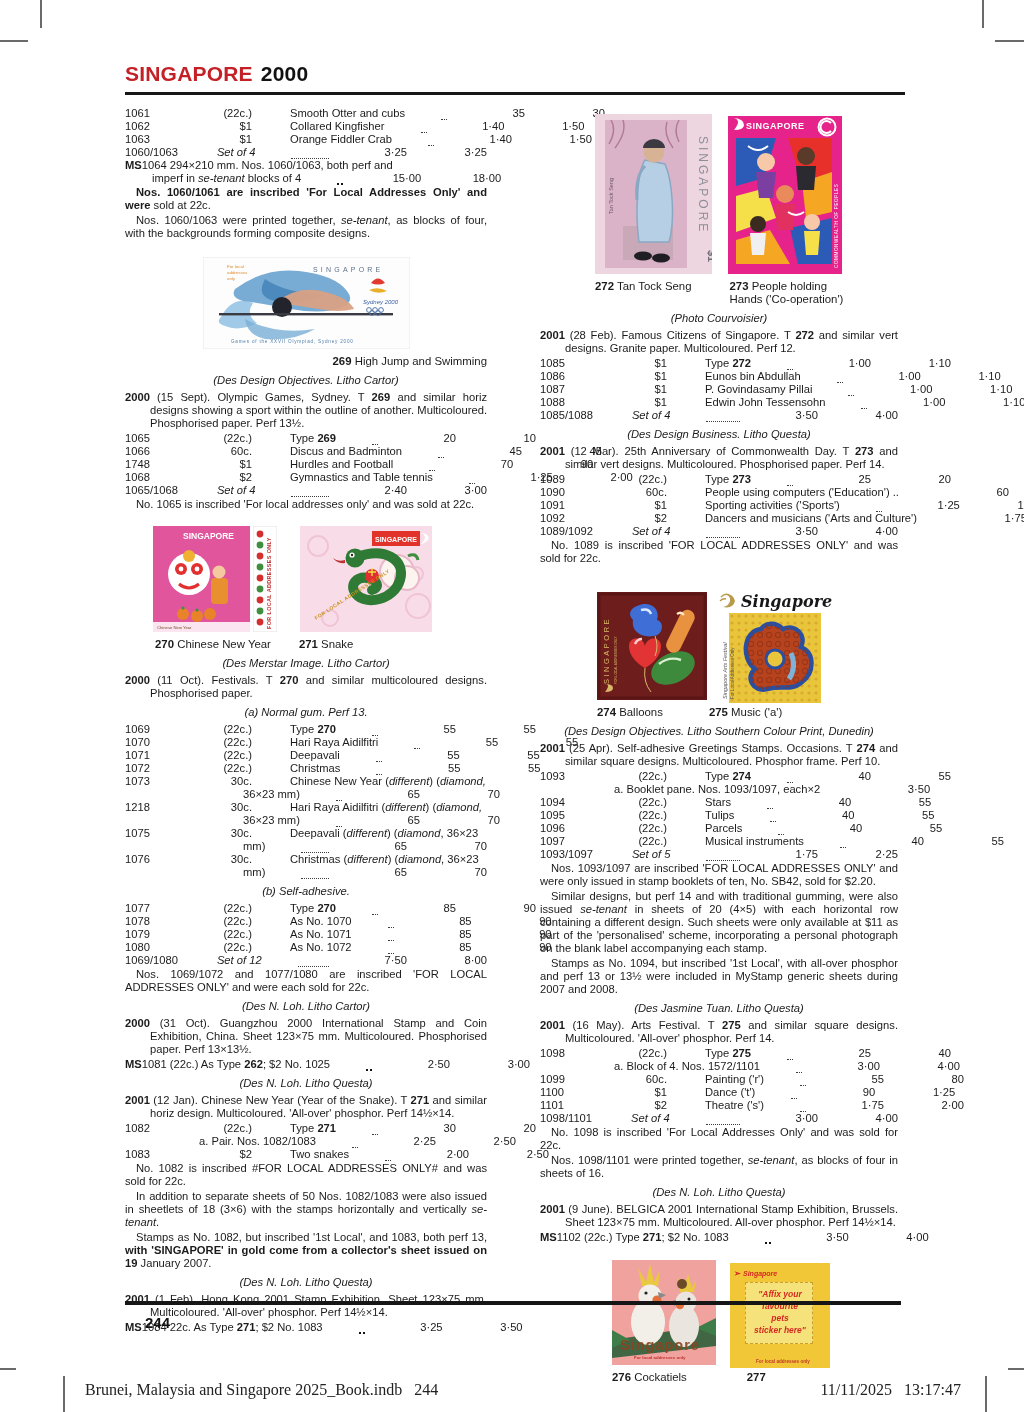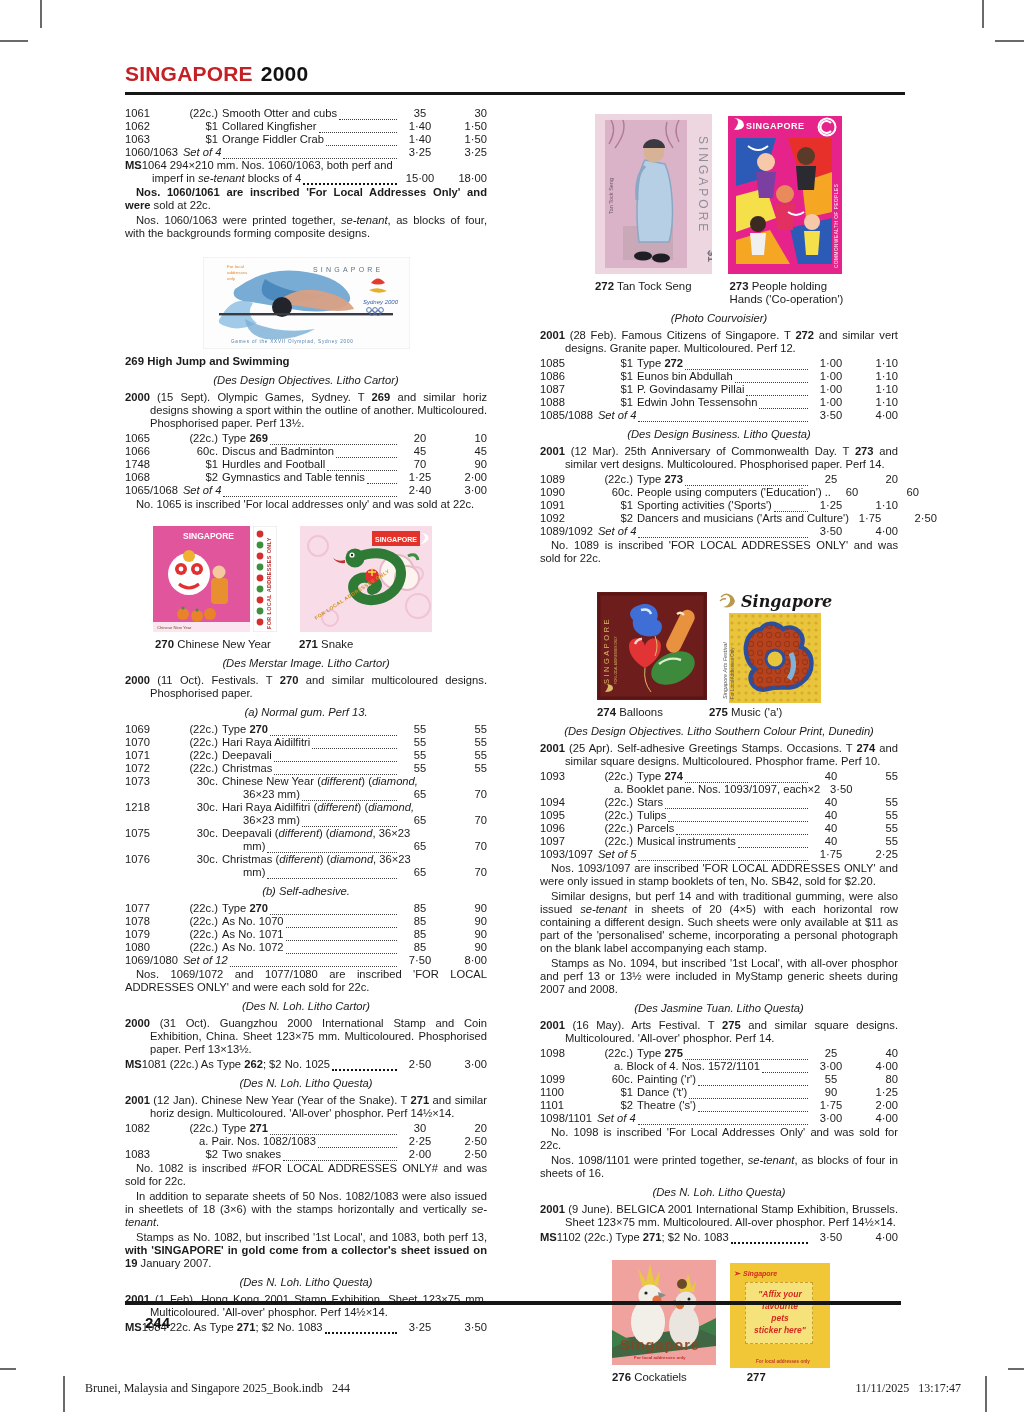--- a/index.html
+++ b/index.html
@@ -8,48 +8,48 @@
   
   .crop{position:absolute;background:#6a6a6a;}
   
   #hdr{position:absolute;left:125px;top:62px;font-size:21px;font-weight:bold;letter-spacing:0.2px;}
   #hdr .hred{color:#c42127;}
   #hdr .hyear{color:#111;margin-left:8px;}
   #toprule{position:absolute;left:125px;top:92px;width:780px;height:3px;background:#161616;}
   #botrule{position:absolute;left:125px;top:1301px;width:776px;height:3.5px;background:#161616;}
   #pagenum{position:absolute;left:145px;top:1314px;font-size:15px;font-weight:bold;color:#111;}
   #slug{position:absolute;left:85px;top:1381px;width:876px;display:flex;justify-content:space-between;
-        font-family:"Liberation Serif",serif;font-size:12px;color:#222;white-space:pre;}
+        font-family:"Liberation Serif",serif;font-size:16px;color:#222;white-space:pre;}
   
   .col{position:absolute;font-size:11.2px;line-height:13px;}
   #colL{left:125px;top:107px;width:362px;}
   #colR{left:540px;top:103px;width:358px;}
   
-  .row{display:flex;align-items:flex-end;}
+  .row{display:flex;align-items:flex-end;gap:34px;}
   .rn{width:44px;flex:none;white-space:nowrap;}
   .setn{width:auto;flex:none;padding-right:5px;white-space:nowrap;}
   .rd{width:49px;flex:none;text-align:right;padding-right:4px;white-space:nowrap;}
   .tx{white-space:nowrap;text-align:right;}
   .it{font-style:italic;}
   .ld{flex:1;min-width:6px;margin:0 2px 0 2px;border-bottom:1.6px dotted #3c3c3c;height:10px;}
   .bld{border-bottom:2.2px dotted #141414;}
   .fill{flex:1;}
-  .pa{width:42px;flex:none;text-align:center;}
+  .pa{width:42px;flex:none;text-align:right;}
   .pb{width:46px;flex:none;text-align:right;}
   .arow{padding-left:74px;}
   .ind1{padding-left:27px;}
   .ind2{padding-left:118px;}
   
   .para{margin:1px 0 2px 0;text-align:justify;text-indent:11px;}
   .hang{padding-left:25px;text-indent:-25px;margin-top:3px;}
   .cnt{text-align:center;margin:6px 0 4px 0;font-style:italic;}
   
   .cap{margin:3px 0 2px 0;font-size:11.4px;}
   .cap span{display:inline-block;vertical-align:top;}
-  .cap269{text-align:left;font-weight:bold;}
+  .cap269{text-align:right;}
   .cap270 span:nth-child(1){margin-left:30px;}
   .cap270 span:nth-child(2){margin-left:28px;}
   .cap272 span:nth-child(1){margin-left:55px;}
   .cap272 span:nth-child(2){margin-left:38px;max-width:132px;}
   .cap274 span:nth-child(1){margin-left:57px;}
   .cap274 span:nth-child(2){margin-left:46px;}
   .cap276 span:nth-child(1){margin-left:72px;}
   .cap276 span:nth-child(2){margin-left:60px;}
   
   .imgblk{display:flex;align-items:flex-end;}

